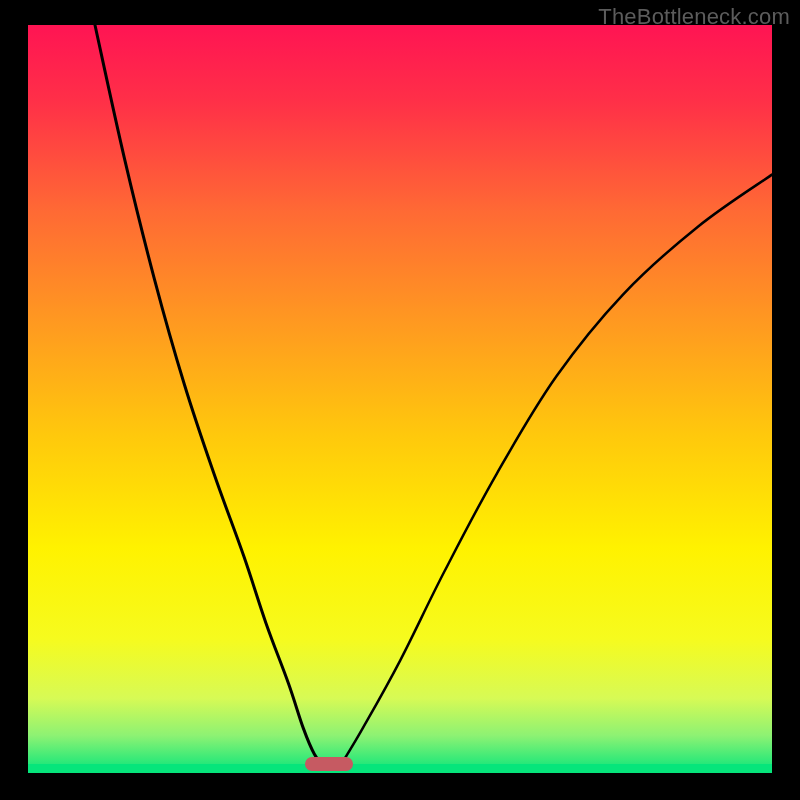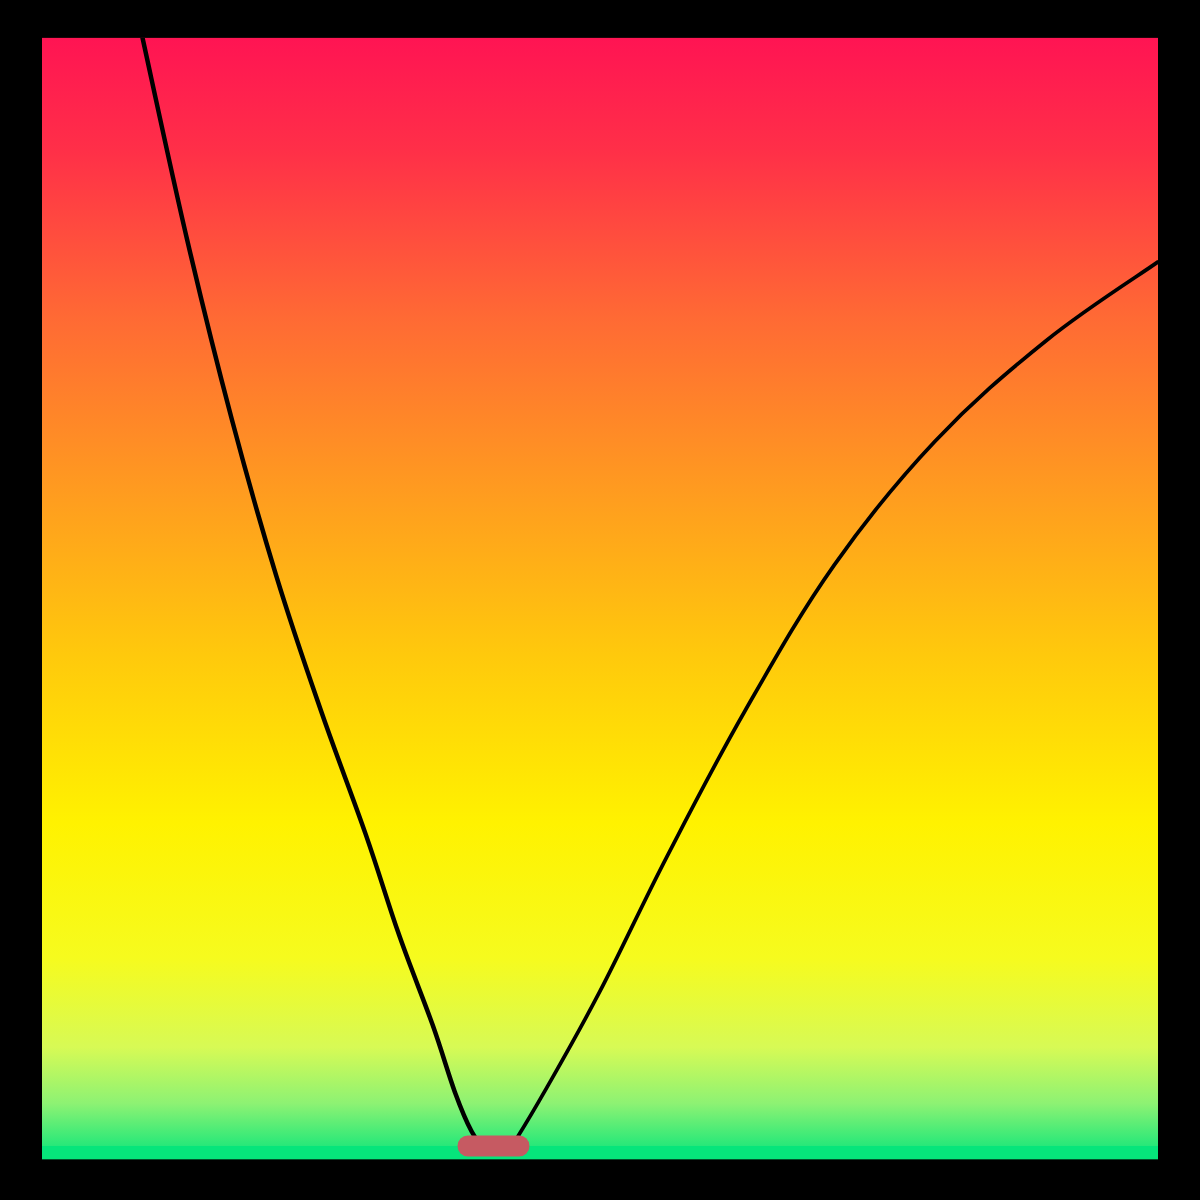--- a/index.html
+++ b/index.html
@@ -88,14 +88,15 @@
       <path id="left-curve" fill="none" stroke="#000000" stroke-width="3" stroke-linecap="round" d="M 66.96 0 C 72.3168 24.235199999999995, 86.0064 88.86239999999998, 96.72 134.64 C 107.4336 180.4176, 115.7664 213.928, 126.48 254.32 C 137.1936 294.712, 145.52639999999997 324.0336, 156.23999999999998 359.03999999999996 C 166.9536 394.04639999999995, 175.2864 417.8328, 186 448.8 C 196.7136 479.7672, 206.38559999999998 504.15200000000004, 215.76 531.08 C 225.1344 558.008, 230.0448 575.5112, 238.08 598.4 C 246.11520000000002 621.2887999999999, 253.70399999999998 639.3904, 260.4 658.24 C 267.09599999999995 677.0896, 270.59279999999995 690.3292, 275.28 703.12 C 279.9672 715.9108, 282.4224 721.8947999999999, 286.44 729.3 C 290.4576 736.7052, 295.5912 741.5672, 297.6 744.26"></path>
       <path id="right-curve" fill="none" stroke="#000000" stroke-width="2.5" stroke-linecap="round" d="M 312.47999999999996 740.52 C 316.4976 733.788, 324.0864 721.9696, 334.8 703.12 C 345.5136 684.2704, 357.2688 664.0744, 372 635.8 C 386.7312 607.5255999999999, 399.23040000000003 579.6999999999999, 416.64000000000004 546.04 C 434.04960000000005 512.38, 448.63200000000006 483.8064, 468.72 448.8 C 488.808 413.7936, 505.47360000000003 383.8736, 528.24 351.56 C 551.0064 319.2464, 569.7552000000001 296.20799999999997, 595.2 269.28 C 620.6448 242.35199999999998, 642.816 223.50240000000002, 669.6 201.96000000000004 C 696.384 180.41760000000005, 730.608 159.02480000000003, 744 149.60000000000002"></path>
     </svg>
 
     <div class="baseline"></div>
 
     <div class="marker" id="opt-marker" style="left: 277.14px; width: 48.36px; bottom: 2px; background: rgb(198, 90, 98);"></div>
 
   </div>
 
+  <div class="watermark">TheBottleneck.com</div>
 
 </div>
 
 </body></html>

